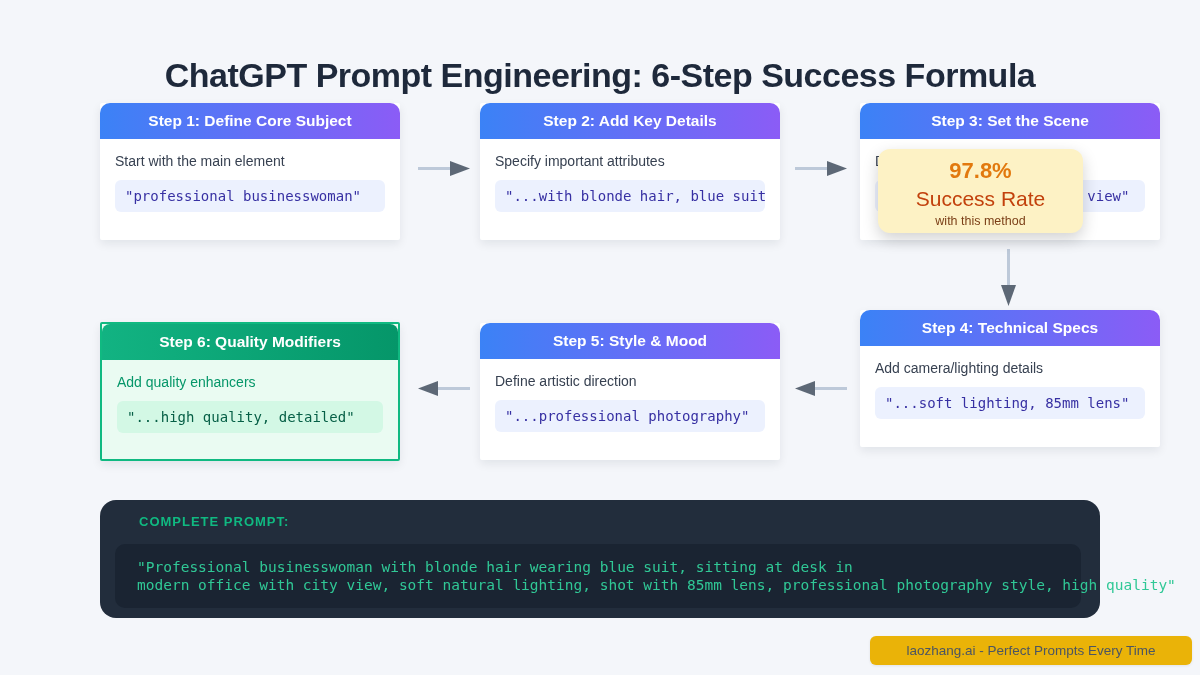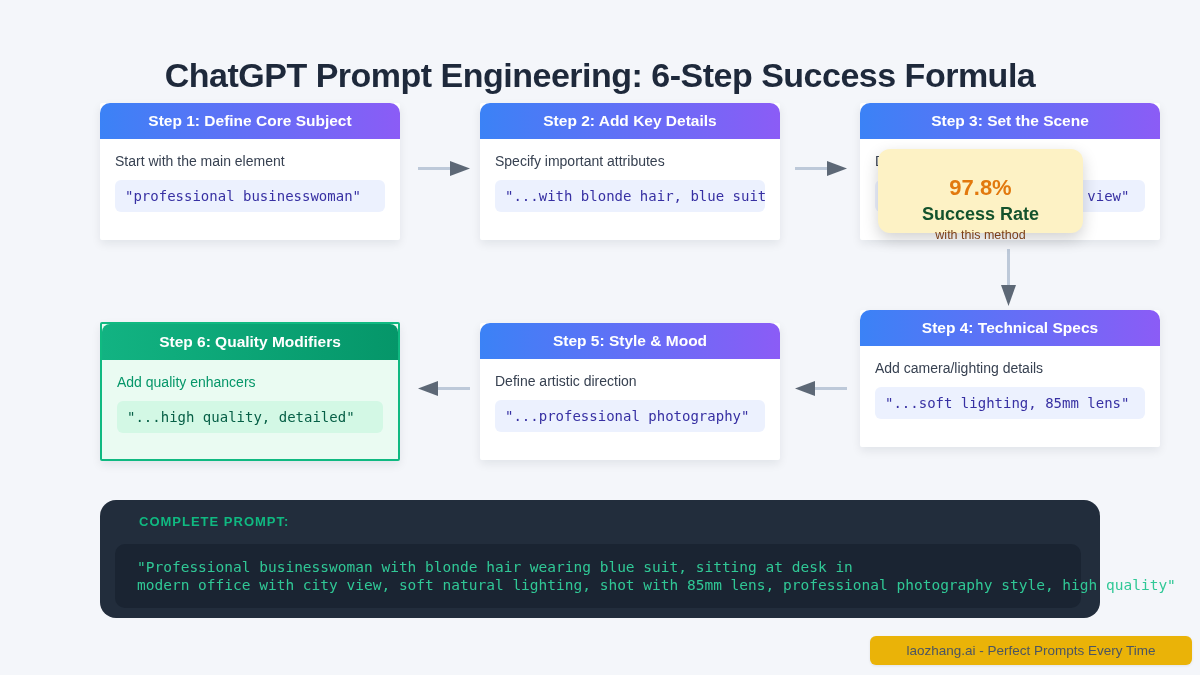--- a/index.html
+++ b/index.html
@@ -33,24 +33,24 @@
   .card.green .card-header{background:linear-gradient(90deg,#12b382,#059669);border-radius:8px 8px 0 0;}
   .card.green .desc{color:#059669;}
   .card.green .codebox{background:#d3f8e5;color:#065f46;}
 
   .arrow{position:absolute;line-height:0;}
 
   .badge{
     position:absolute;left:878px;top:149px;width:205px;height:84px;
     background:var(--badge-bg,#fdf2c5);border-radius:12px;z-index:5;
     box-shadow:0 6px 16px rgba(0,0,0,.18);text-align:center;
-    padding-top:26px;box-sizing:border-box;
+    padding-top:9px;box-sizing:border-box;
   }
   .badge-value{font-size:22px;font-weight:700;color:var(--badge-orange,#e2790e);}
-  .badge-label{font-size:18px;color:#14532d;margin-top:3px;font-weight:bold;}
+  .badge-label{font-size:21px;color:#c2410c;margin-top:3px;}
   .badge-sub{font-size:12.5px;color:#7b3f17;margin-top:3px;}
 
   .promptbox{
     position:absolute;left:100px;top:500px;width:1000px;height:118px;
     background:var(--dark-bg,#222d3c);border-radius:16px;
   }
   .prompt-label{
     position:absolute;left:39px;top:14px;font-size:13px;font-weight:700;
     letter-spacing:1px;color:var(--accent-green,#10b981);
   }

